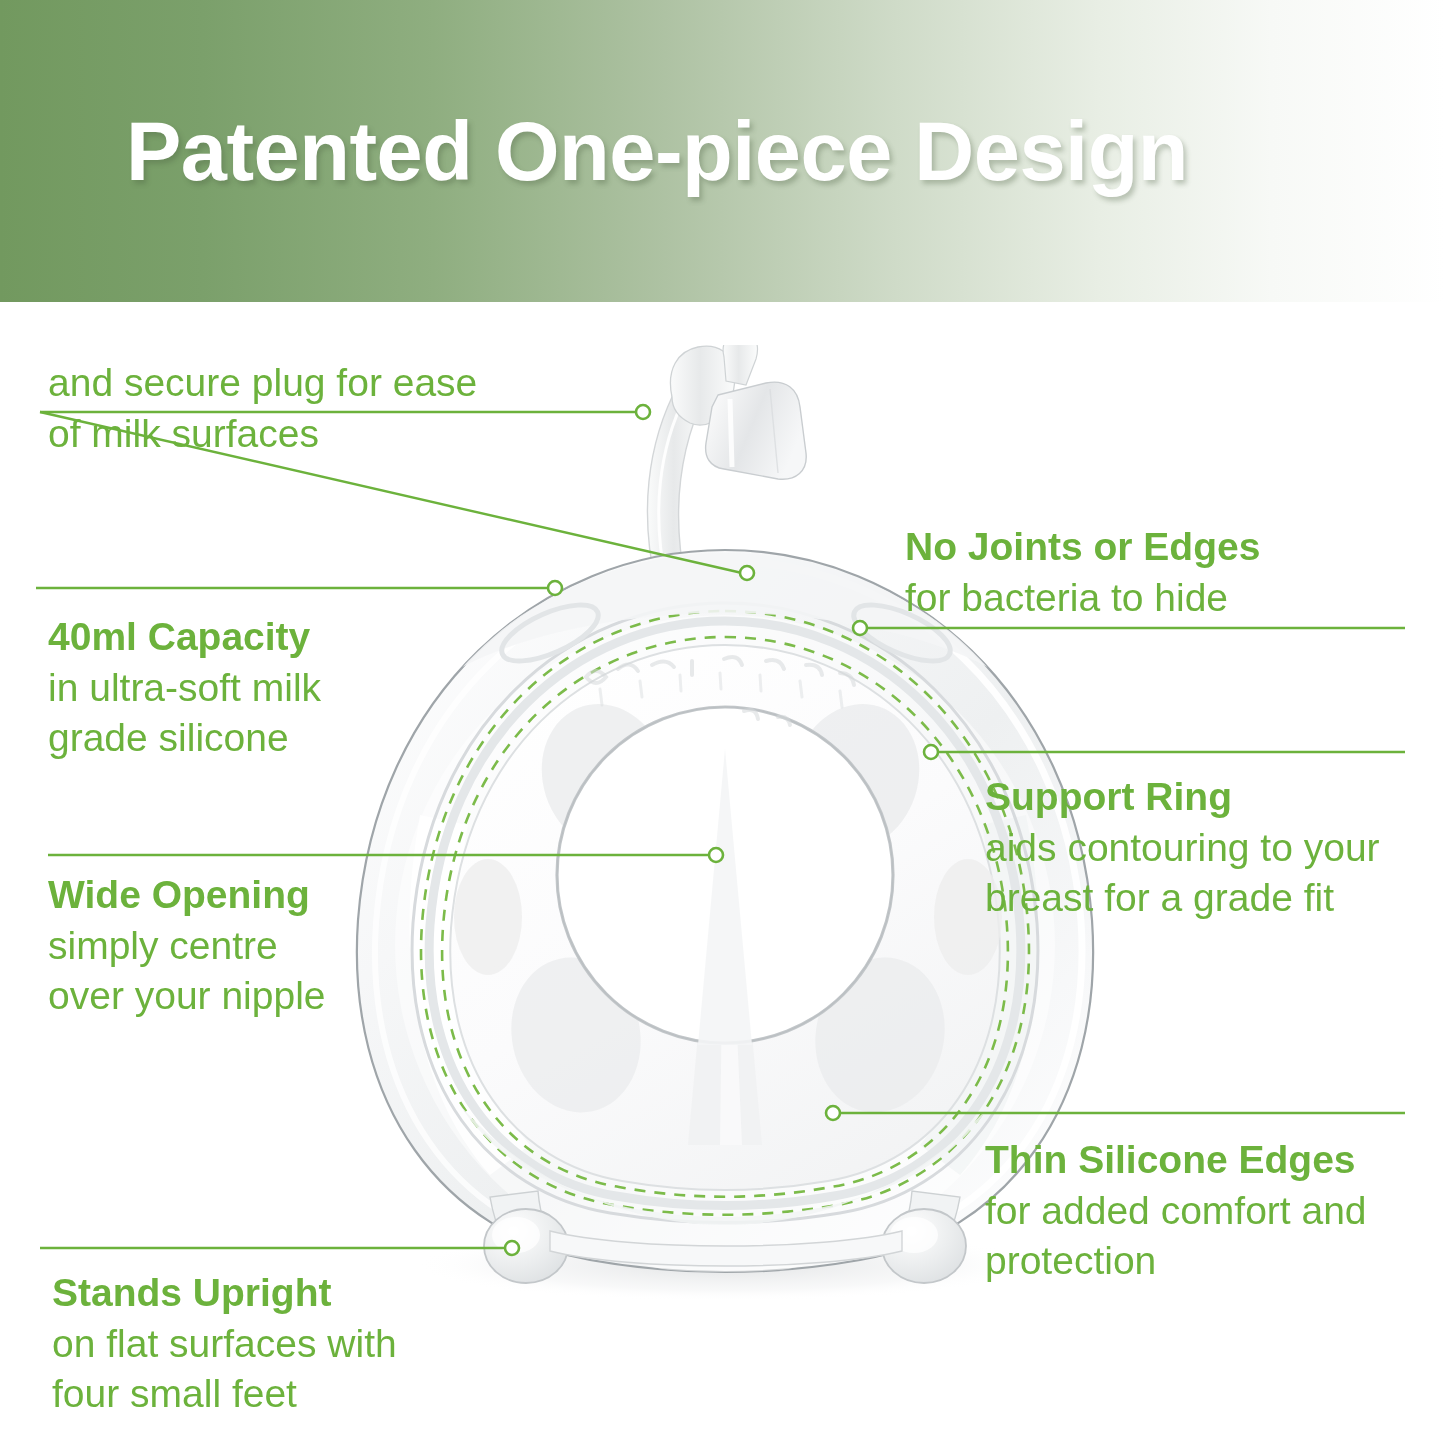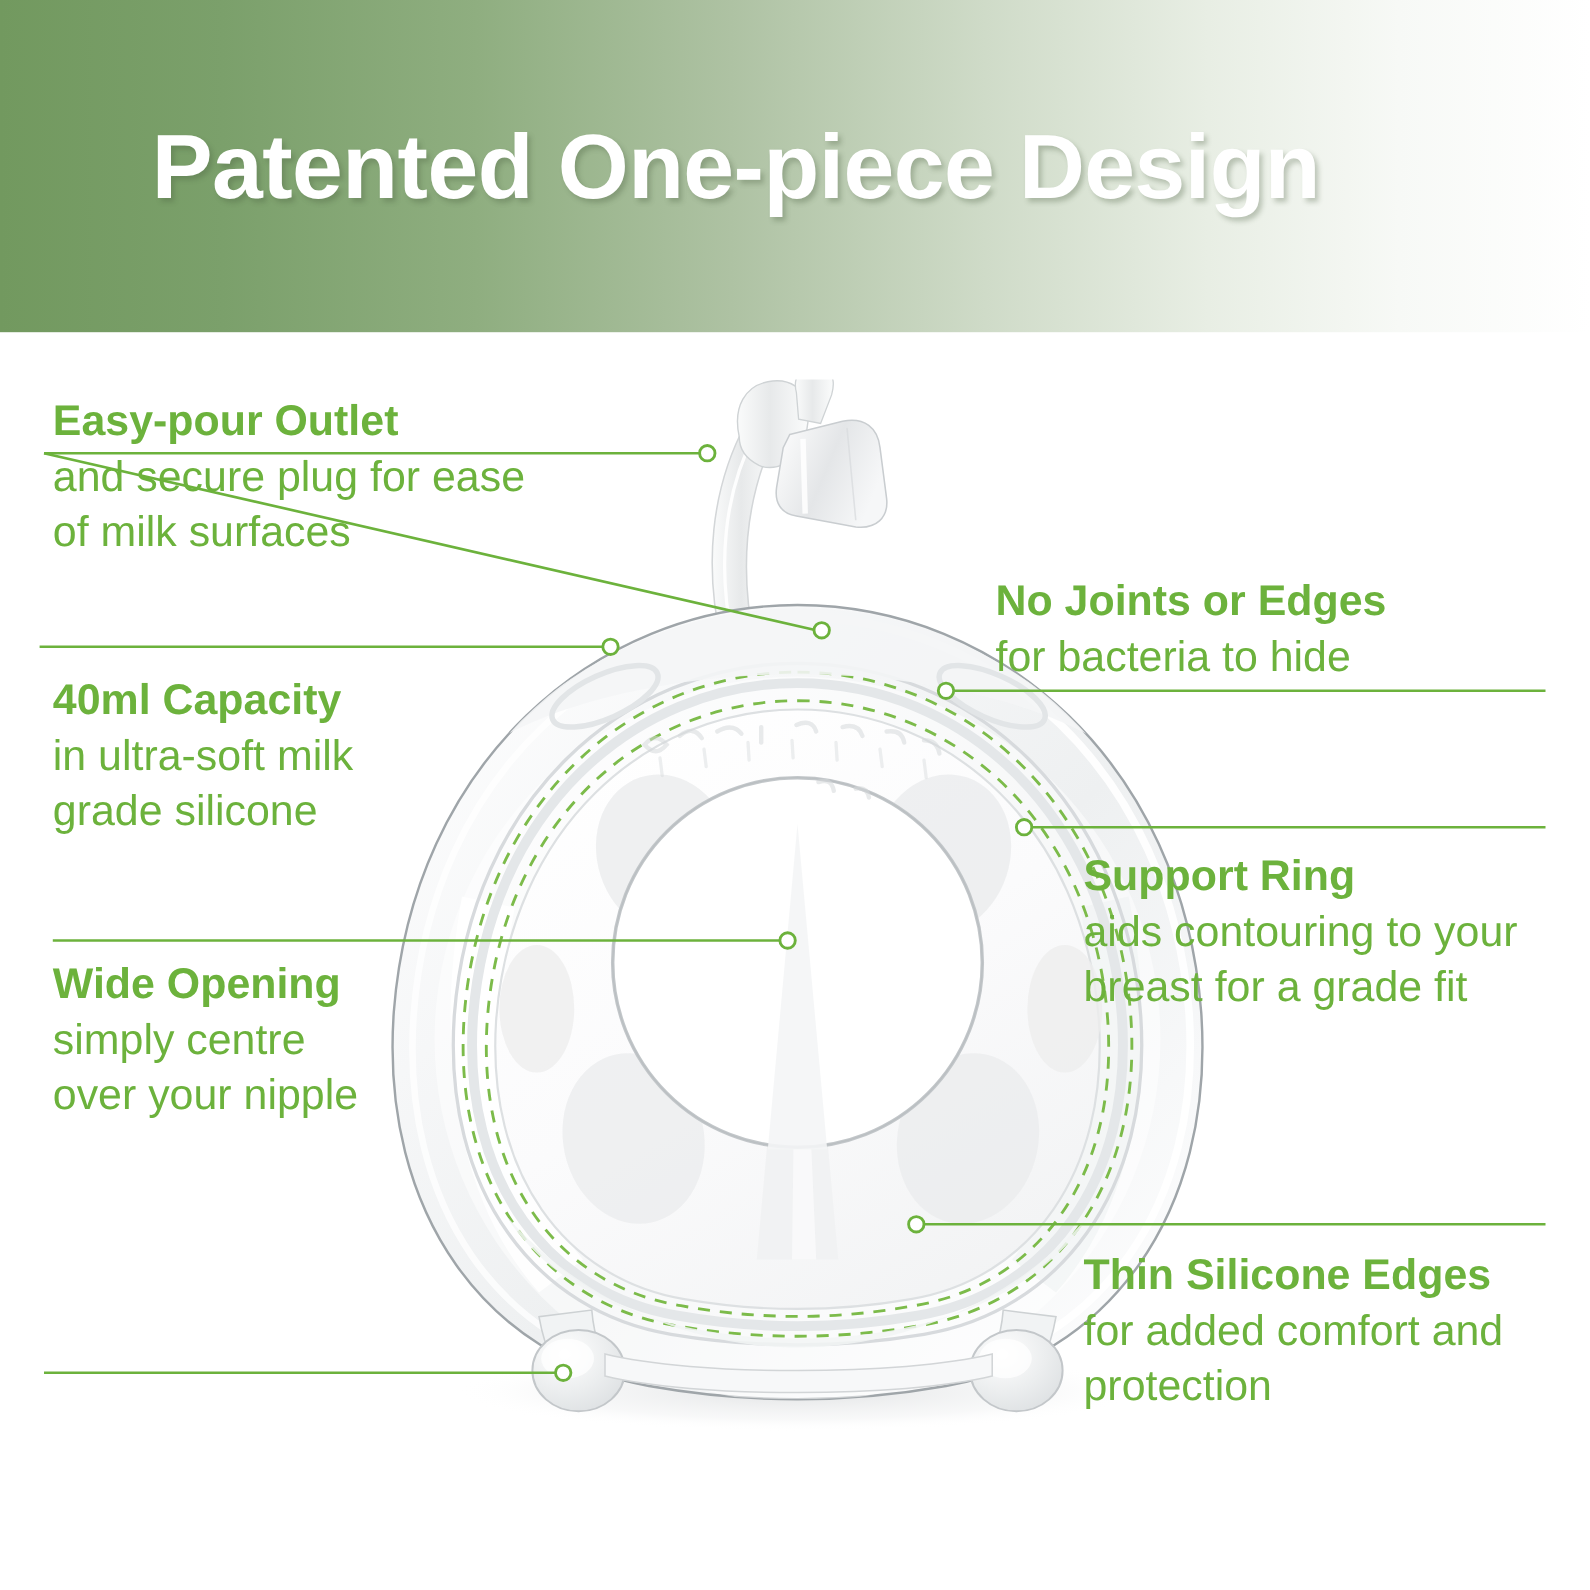--- a/index.html
+++ b/index.html
@@ -17,21 +17,20 @@
     position:absolute;left:0;top:0;width:1445px;height:302px;
     background:linear-gradient(to right,#72995f 0%,#7ba06b 14%,#8fae80 30%,#aec2a3 46%,#cfdbc8 62%,#e8eee4 76%,#f7f9f6 88%,#ffffff 100%);
   }
   #header-title{
     position:absolute;left:0;top:104px;width:1314px;
     text-align:center;
     font-size:83px;font-weight:bold;color:#ffffff;
     letter-spacing:-0.5px;
     text-shadow:3px 4px 5px rgba(70,90,60,0.30);
     white-space:nowrap;
-    margin-left:12px;
   }
 
   
   .callout{position:absolute;line-height:1.30;color:#6cb23c;}
   .callout .t{font-size:39px;}
   .callout b{font-weight:bold;}
   .left{text-align:left;}
   .right{}
 
   
@@ -256,34 +255,37 @@
       <circle cx="555" cy="588" r="7"></circle>
       <circle cx="716" cy="855" r="7"></circle>
       <circle cx="512" cy="1248" r="7"></circle>
       <circle cx="860" cy="628" r="7"></circle>
       <circle cx="931" cy="752" r="7"></circle>
       <circle cx="833" cy="1113" r="7"></circle>
     </g>
   </svg>
 
   <div class="callout left" style="left:48px;top:358px;width:430px;">
-    <div class="t"><b>Easy-pour Outlet</b></div>
     <div class="t">and secure plug for ease of milk surfaces</div>
   </div>
 
   <div class="callout left" style="left:48px;top:612px;width:340px;">
     <div class="t"><b>40ml Capacity</b></div>
     <div class="t">in ultra-soft milk grade silicone</div>
   </div>
 
   <div class="callout left" style="left:48px;top:870px;width:280px;">
     <div class="t"><b>Wide Opening</b></div>
     <div class="t">simply centre over your nipple</div>
   </div>
 
+  <div class="callout left" style="left:52px;top:1268px;width:400px;">
+    <div class="t"><b>Stands Upright</b></div>
+    <div class="t">on flat surfaces with four small feet</div>
+  </div>
 
   <div class="callout right" style="left:905px;top:522px;width:495px;">
     <div class="t"><b>No Joints or Edges</b></div>
     <div class="t">for bacteria to hide</div>
   </div>
 
   <div class="callout right" style="left:985px;top:772px;width:415px;">
     <div class="t"><b>Support Ring</b></div>
     <div class="t">aids contouring to your breast for a grade fit</div>
   </div>

